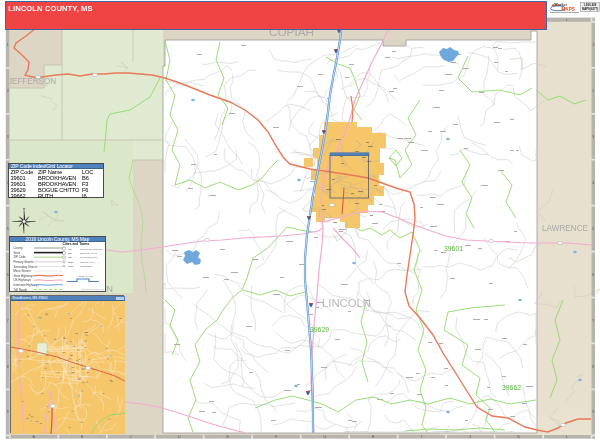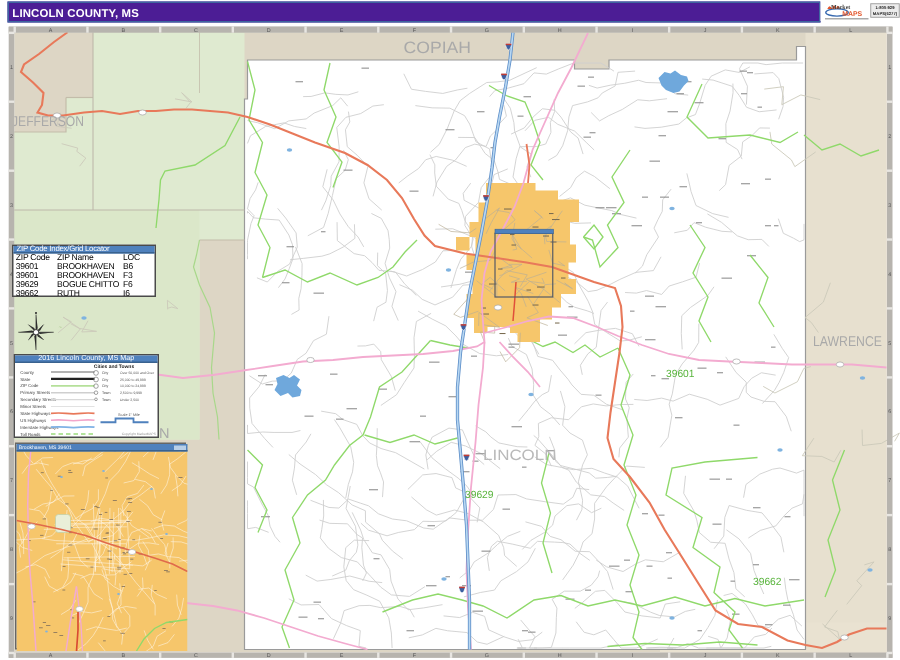--- a/index.html
+++ b/index.html
@@ -1,17 +1,17 @@
 <!DOCTYPE html>
 <html><head><meta charset="utf-8">
 <style>
 html,body{margin:0;padding:0;background:#fff;width:600px;height:440px;overflow:hidden}
 *{box-sizing:border-box}
 body{font-family:"Liberation Sans",sans-serif;position:relative}
-.hdr{position:absolute;left:5px;top:0.5px;width:542px;height:14px;background:#4c1d95;border:0.5px solid #3f66a0}
+.hdr{position:absolute;left:5px;top:0.5px;width:542px;height:29px;background:#ef4444;border:0.5px solid #3f66a0}
 .hdr span{position:absolute;left:2.2px;top:2.6px;font-size:7.6px;font-weight:bold;color:#fff;letter-spacing:0.1px}
 .logo{position:absolute;left:547px;top:0;width:53px;height:14px;background:#fff}
 .mapsvg{position:absolute;left:0;top:0}
 .box{position:absolute;background:#fff;border:0.8px solid #4a4a4a}
 .bhead{background:#4f81bd;color:#fff;text-align:center;border-bottom:1px solid #39628f}
 .ziptab{left:8px;top:163px;width:96px;height:35px;font-size:5.7px;line-height:6.05px;letter-spacing:-0.15px}
 .ziptab .bhead{font-size:5.2px;height:4.7px;line-height:4.7px;text-align:left;padding-left:2px}
 .zrow{position:relative;height:6.05px;white-space:nowrap}
 .zc1{position:absolute;left:1.5px}.zc2{position:absolute;left:29px}.zc3{position:absolute;left:73px}
 .legend{left:9px;top:236px;width:97px;height:56px}

